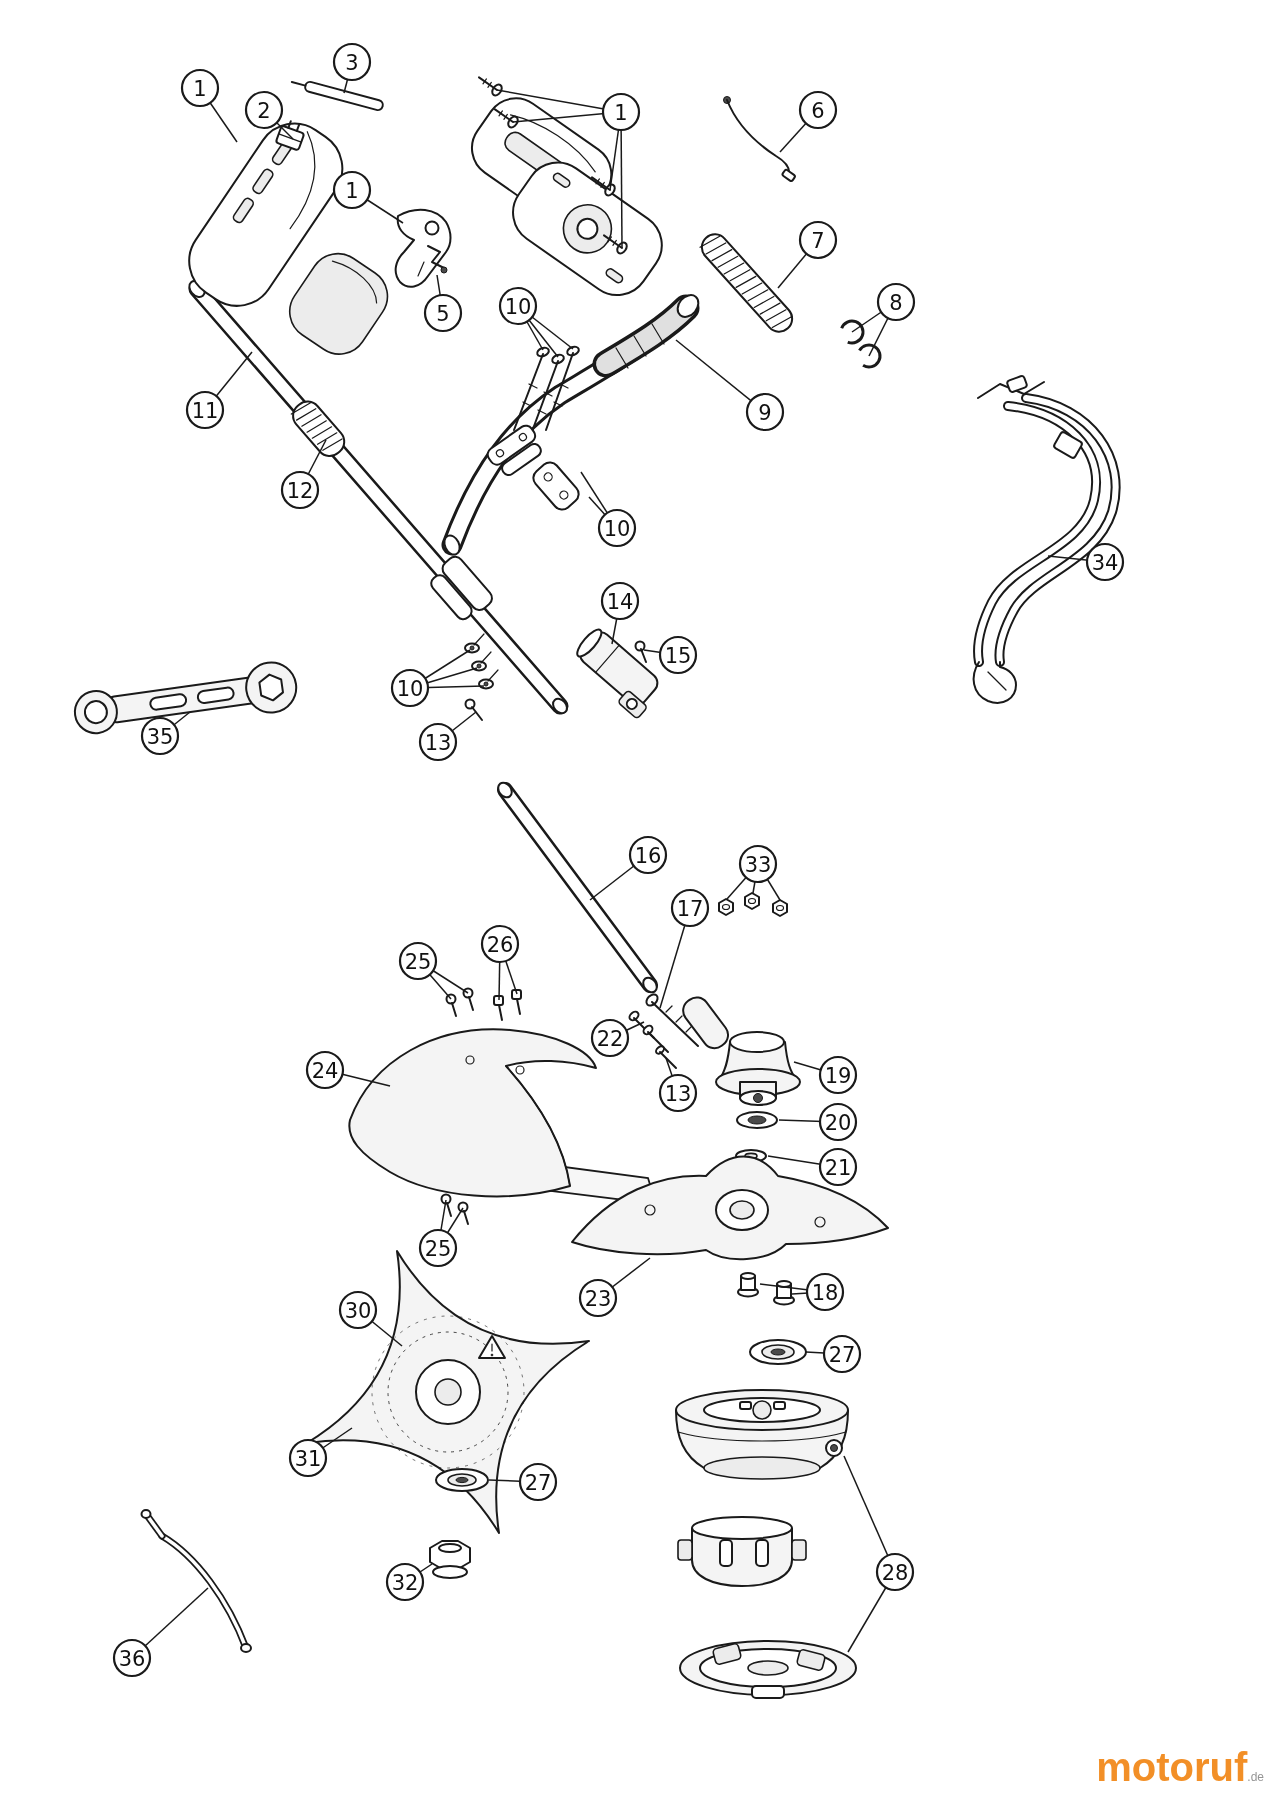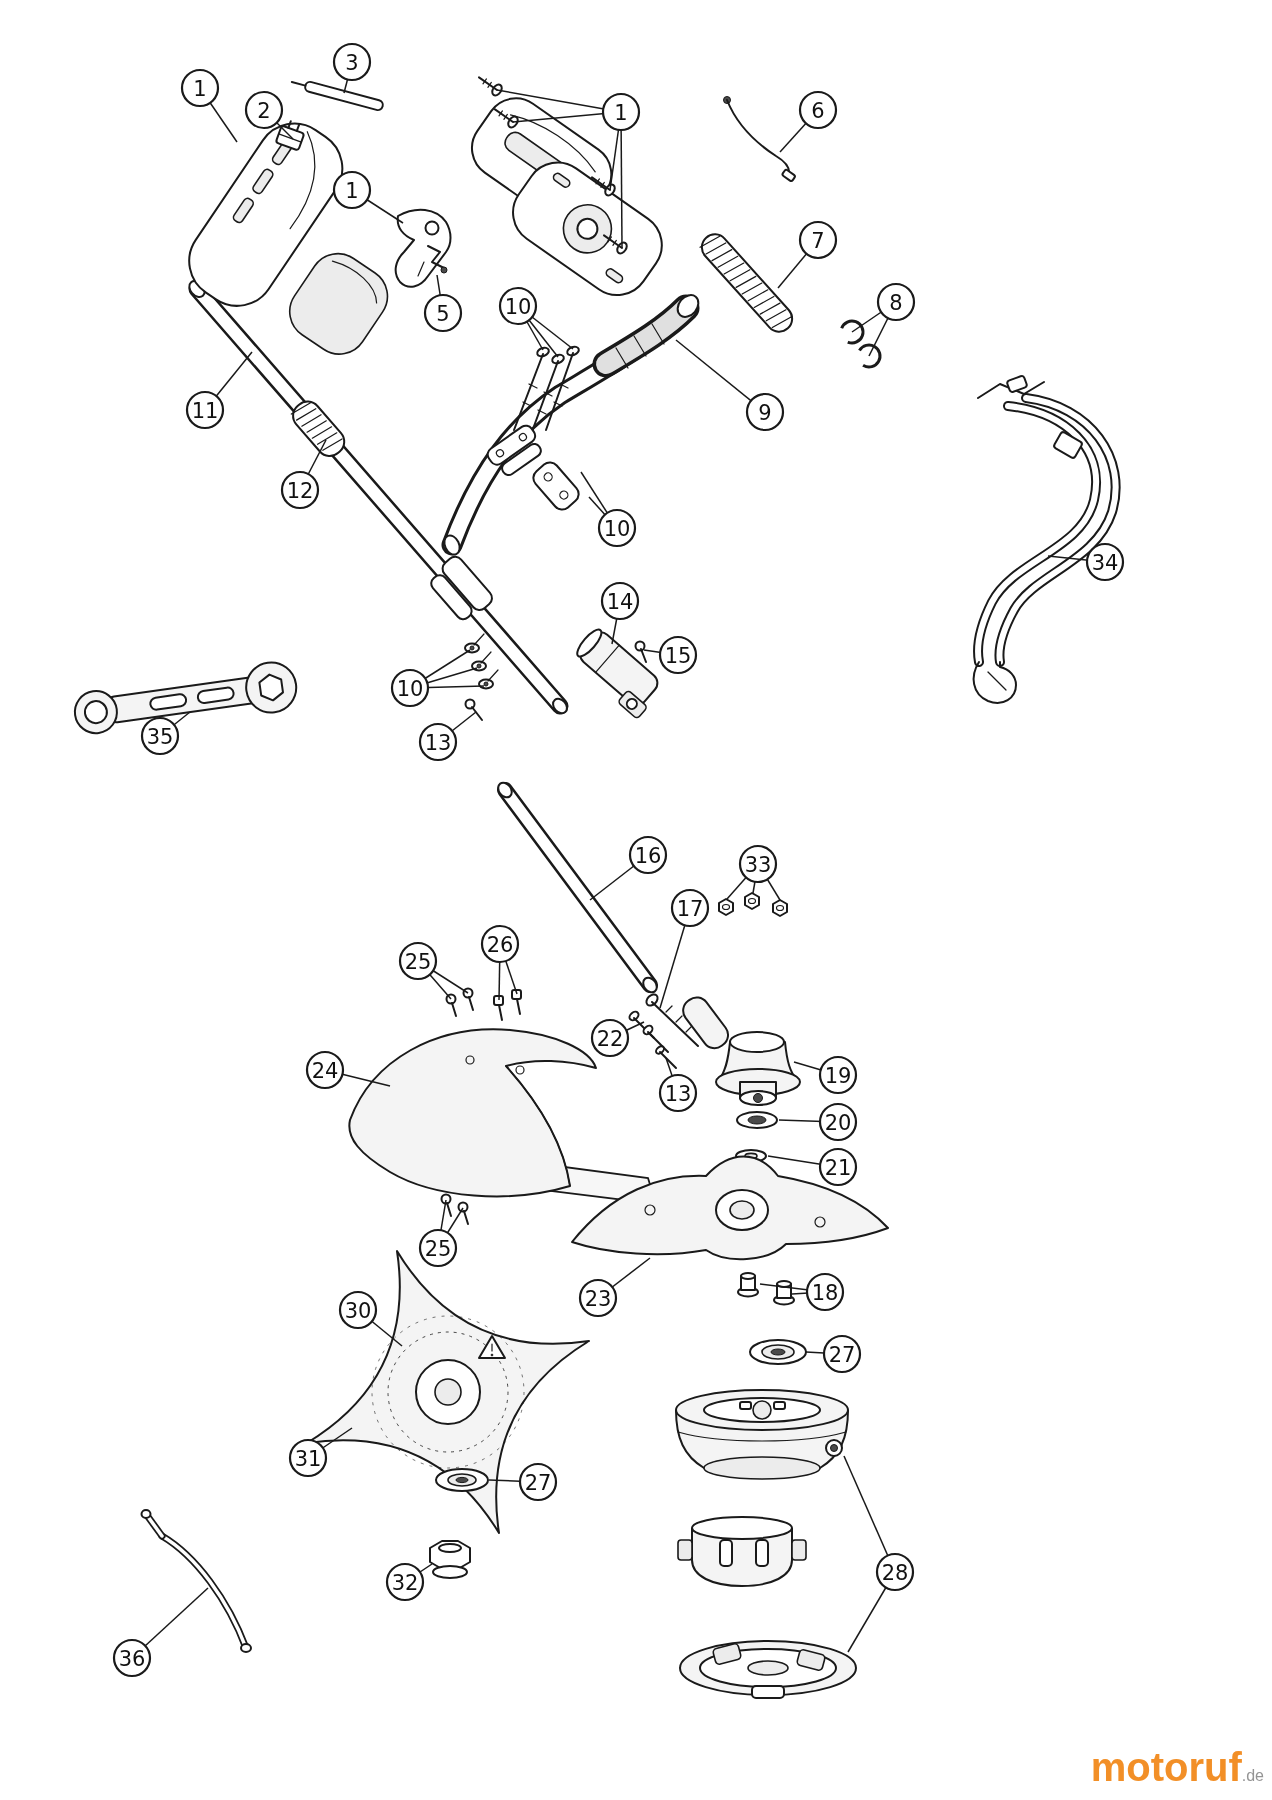--- a/index.html
+++ b/index.html
@@ -15,21 +15,21 @@
   .fd{fill:#4a4a4a;stroke:#1a1a1a;stroke-width:1;}
   .tbk{stroke:#1a1a1a;stroke-linecap:round;fill:none;}
   .twh{stroke:#ffffff;stroke-linecap:round;fill:none;}
   
   .leader{stroke:#1a1a1a;stroke-width:1.5;}
   .bubble{fill:#ffffff;stroke:#1a1a1a;stroke-width:2.2;}
   .bubble-num{font-family:"DejaVu Sans","Liberation Sans",sans-serif;font-size:21px;fill:#111;text-anchor:middle;}
   
   .code{position:absolute;right:150px;bottom:18px;font-weight:700;font-size:49px;color:#0d0d0d;letter-spacing:1px;}
   .wm{position:absolute;right:8px;bottom:10px;font-weight:700;font-size:40px;color:#f28a1c;opacity:.95;}
-  .wm .tld{font-size:16px;color:#8f8f8f;font-weight:400;}
+  .wm .tld{font-size:12px;color:#8f8f8f;font-weight:400;}
 </style>
 </head>
 <body>
 
 <div class="page">
 
 <svg width="1272" height="1800" viewBox="0 0 1272 1800">
 
   <g>
     <line x1="197" y1="289" x2="560" y2="706" class="tbk" stroke-width="17"></line>

